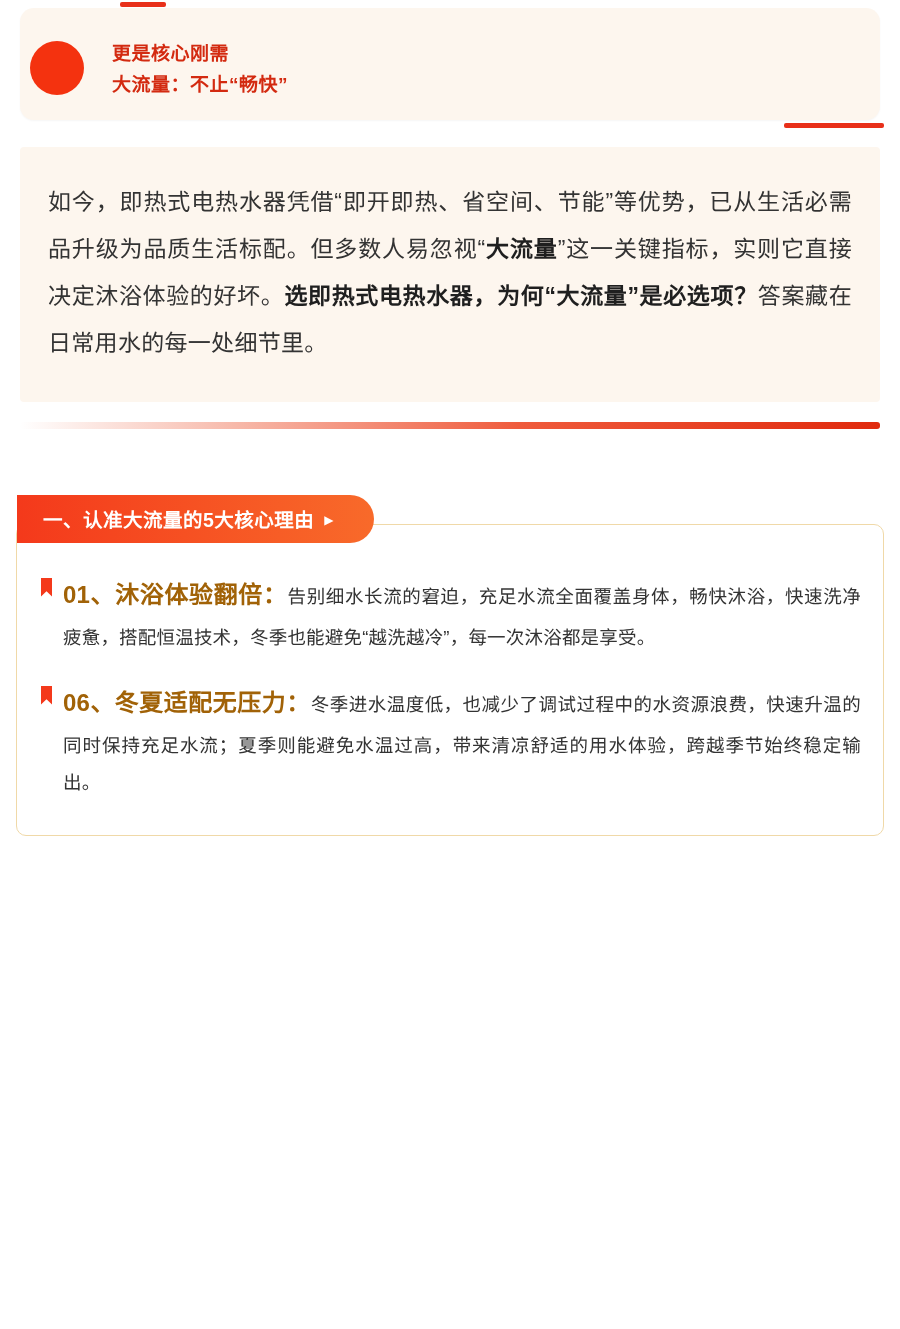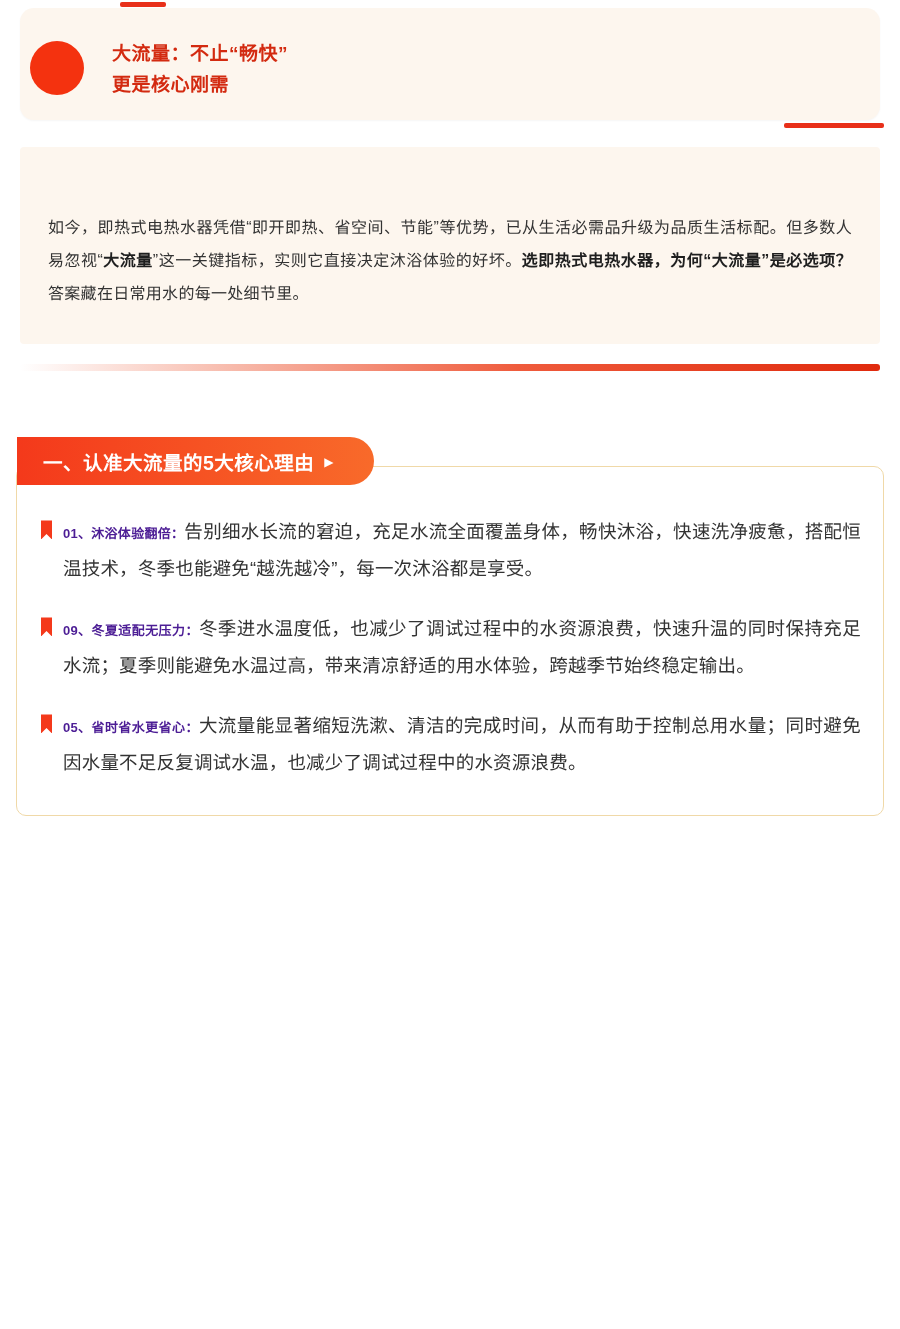--- a/index.html
+++ b/index.html
@@ -80,26 +80,25 @@
   
   .intro-block {
     position: relative;
     margin: 27px 20px 0 20px;
     background: #fdf6ee;
     border-radius: 4px;
     padding: 32px 28px 34px 28px;
     box-sizing: border-box;
   }
   .intro-text {
-    font-size: 16px;
+    font-size: 23px;
     line-height: 2.05;
     color: #333333;
     text-align: justify;
     letter-spacing: 0.3px;
-    margin-top: 33px;
   }
   .intro-text b {
     font-weight: bold;
     color: #1f1f1f;
   }
 
   
   .grad-divider {
     margin: 20px 20px 0 20px;
     height: 7px;
@@ -159,36 +158,36 @@
   }
   .reason-body {
     font-size: 18.5px;
     line-height: 2.0;
     color: #333333;
     text-align: justify;
     letter-spacing: 0.2px;
   }
   .reason-title {
     font-weight: bold;
-    color: #4c1d95;
-    font-size: 13px;
+    color: #a16207;
+    font-size: 24px;
   }
 
   .spacer-bottom { height: 34px; }
 </style>
 </head>
 <body>
 
 <div class="page">
 
   <div class="header-card">
     <div class="header-dot"></div>
     <div class="header-text">
+      <div class="header-line">更是核心刚需</div>
       <div class="header-line">大流量：不止“畅快”</div>
-      <div class="header-line">更是核心刚需</div>
     </div>
     <div class="header-accent-bottom"></div>
   </div>
 
   <div class="intro-block">
     <div class="intro-text"><span>如今，即热式电热水器凭借“即开即热、省空间、节能”等优势，已从生活必需品升级为品质生活标配。但多数人易忽视“</span><b>大流量</b><span>”这一关键指标，实则它直接决定沐浴体验的好坏。</span><b>选即热式电热水器，为何“大流量”是必选项？</b><span>答案藏在日常用水的每一处细节里。</span></div>
   </div>
 
   <div class="grad-divider"></div>
 
@@ -199,24 +198,20 @@
     </div>
 
     <div class="reason">
       <span class="bookmark"></span>
       <div class="reason-body"><span class="reason-title">01、沐浴体验翻倍：</span><span>告别细水长流的窘迫，充足水流全面覆盖身体，畅快沐浴，快速洗净疲惫，搭配恒温技术，冬季也能避免“越洗越冷”，每一次沐浴都是享受。</span></div>
     </div>
 
 
     <div class="reason">
       <span class="bookmark"></span>
-      <div class="reason-body"><span class="reason-title">09、冬夏适配无压力：</span><span>冬季进水温度低，也减少了调试过程中的水资源浪费，快速升温的同时保持充足水流；夏季则能避免水温过高，带来清凉舒适的用水体验，跨越季节始终稳定输出。</span></div>
-    </div>
-
-
-    <div class="reason">
-      <span class="bookmark"></span>
-      <div class="reason-body"><span class="reason-title">05、省时省水更省心：</span><span>大流量能显著缩短洗漱、清洁的完成时间，从而有助于控制总用水量；同时避免因水量不足反复调试水温，也减少了调试过程中的水资源浪费。</span></div>
-    </div>
+      <div class="reason-body"><span class="reason-title">06、冬夏适配无压力：</span><span>冬季进水温度低，也减少了调试过程中的水资源浪费，快速升温的同时保持充足水流；夏季则能避免水温过高，带来清凉舒适的用水体验，跨越季节始终稳定输出。</span></div>
+    </div>
+
+
   </div>
 
   <div class="spacer-bottom"></div>
 </div>
 
 </body></html>

